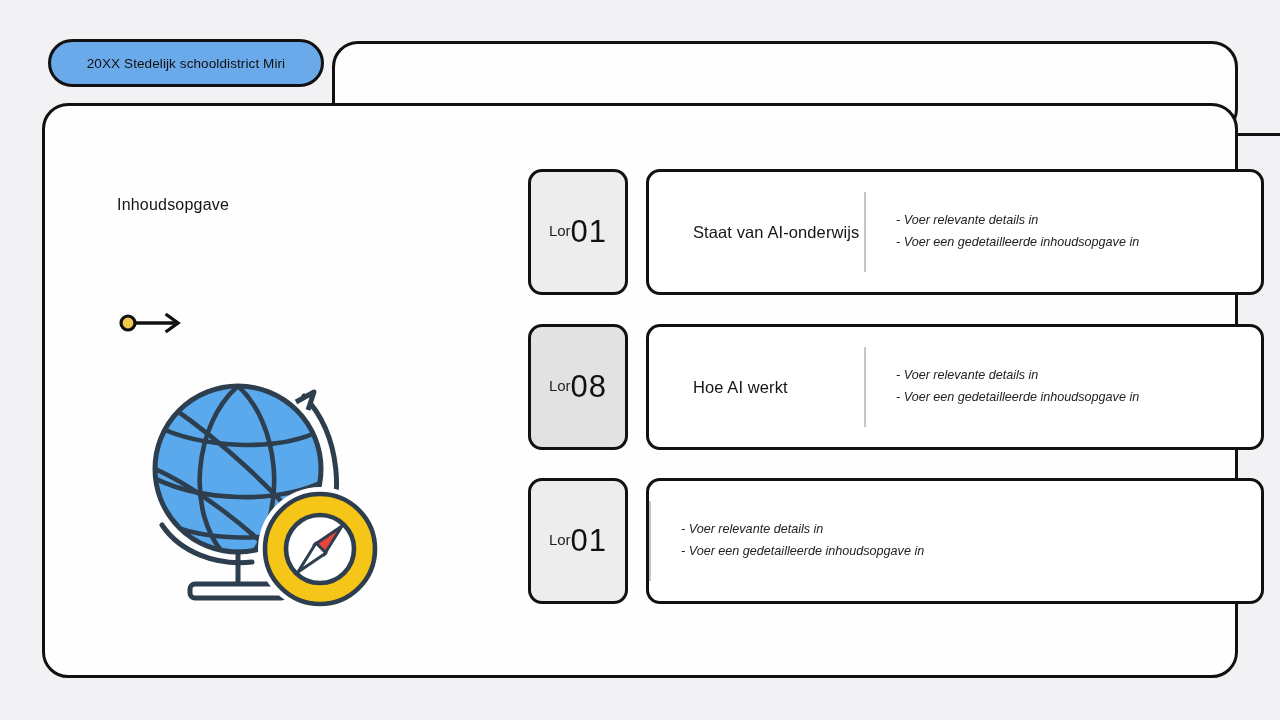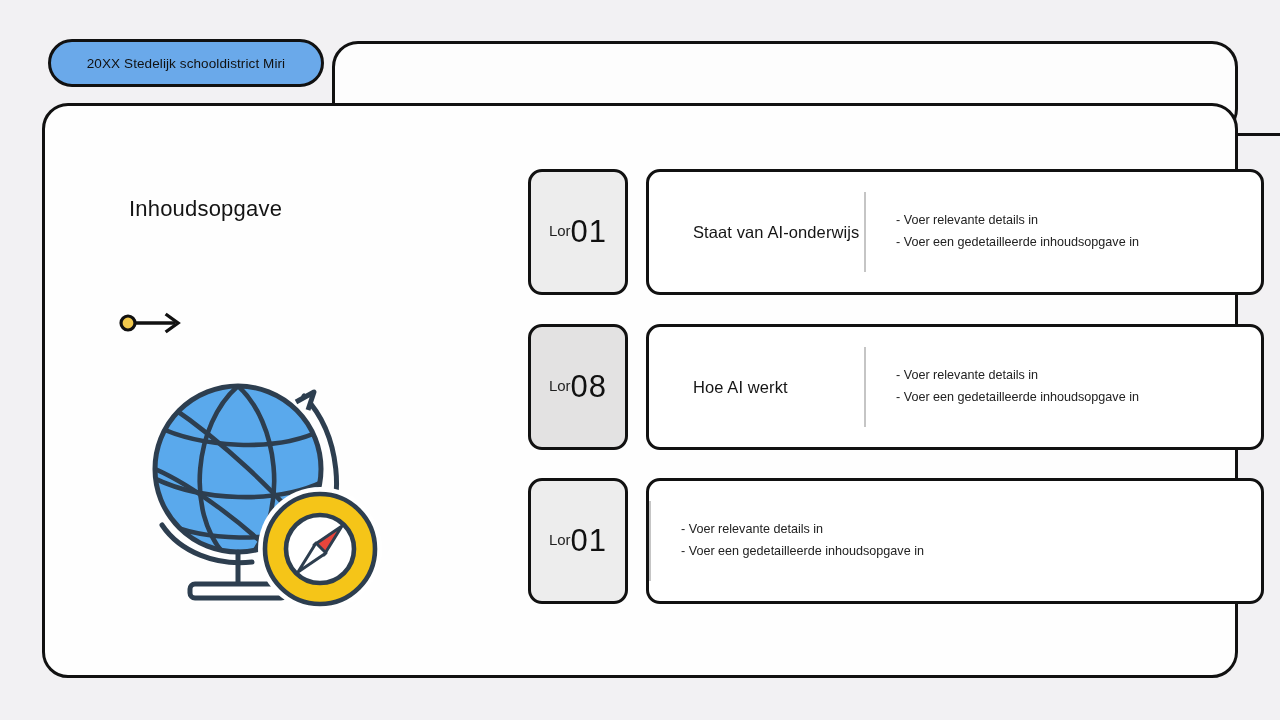--- a/index.html
+++ b/index.html
@@ -44,21 +44,21 @@
   .body-panel {
     position: absolute; left: 42px; top: 103px;
     width: 1196px; height: 575px;
     border: 3px solid #111; border-radius: 26px;
     background: #fefefe;
   }
 
   
   .toc-title {
     position: absolute; left: 117px; top: 196px;
-    font-size: 22px; color: #141414; letter-spacing: .2px; margin-left: 12px;
+    font-size: 16px; color: #141414; letter-spacing: .2px;
   }
   .toc-subtitle {
     position: absolute; left: 117px; top: 265px;
     font-size: 21px; color: #1d1d1d; font-weight: 300; letter-spacing: .2px;
   }
   .arrow-marker { position: absolute; left: 119px; top: 310px; width: 70px; height: 26px; }
 
   .illustration { position: absolute; left: 128px; top: 362px; width: 256px; height: 256px; }
 
   
@@ -84,21 +84,21 @@
     width: 618px; height: 126px;
     border: 3px solid #111; border-radius: 14px;
     background: #fff;
     display: flex; align-items: center;
   }
   .content-heading {
     width: 215px; padding-left: 44px;
     font-size: 16.5px; color: #151515; letter-spacing: .1px;
   }
   .content-divider { width: 2px; height: 80px; background: #c5c5c5; flex: none; }
-  .content-bullets { padding-left: 30px; }
+  .content-bullets { padding-left: 30px; font-style: italic; }
   .bullet { font-size: 12.6px; color: #222; line-height: 1.72; white-space: nowrap; }
 </style>
 </head>
 <body>
 
 <div class="slide">
 
   <div class="badge-wrap">
     <span class="badge-text">20XX Stedelijk schooldistrict Miri</span>
   </div>

